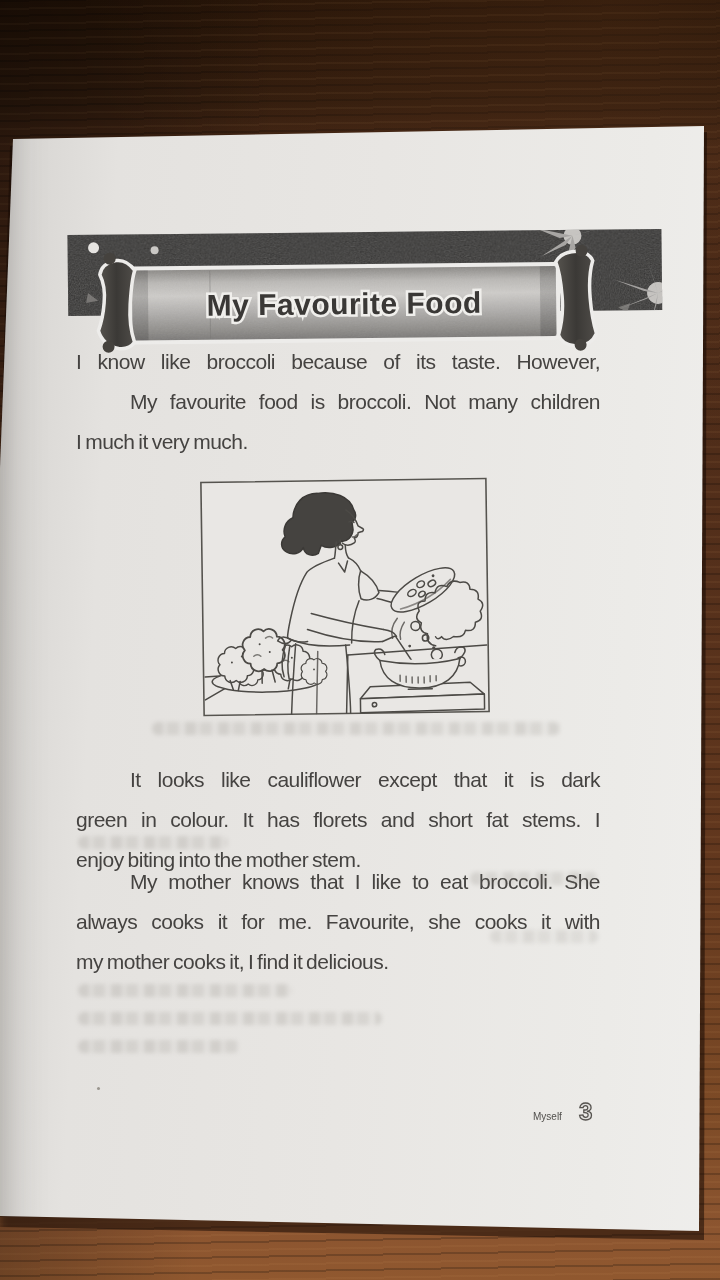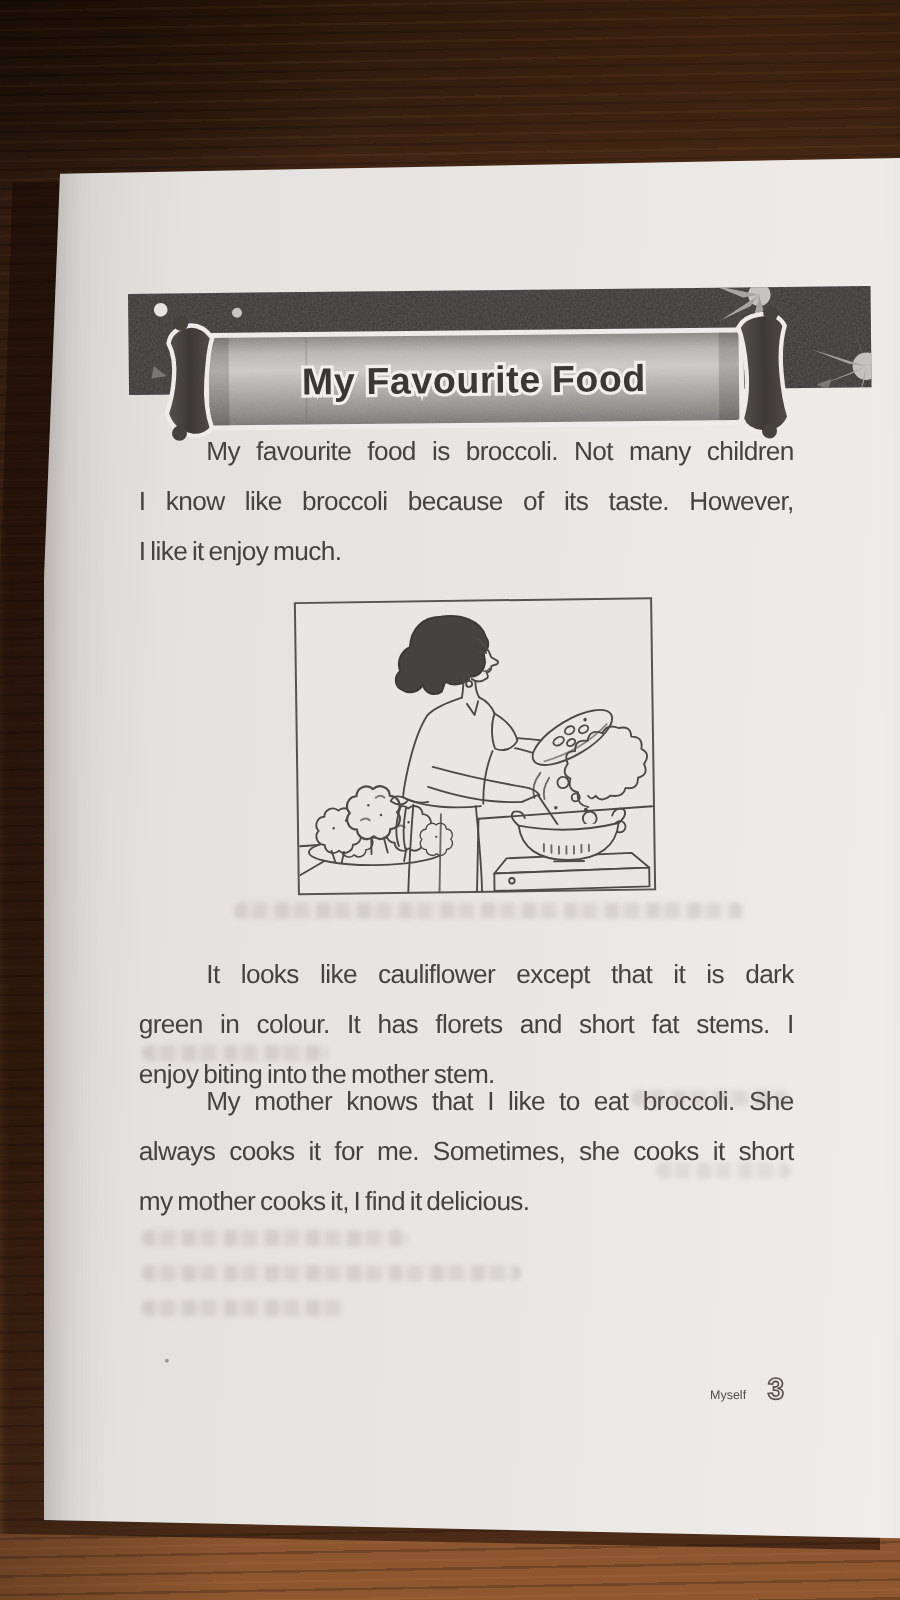--- a/index.html
+++ b/index.html
@@ -35,21 +35,20 @@
     background:rgba(22,10,3,.55);
     filter:blur(4px);
   }
   .page{
     position:absolute;inset:0;
     clip-path:polygon(13px 139px,704px 126px,699px 1231px,0px 1216px,0px 468px);
     background:
       linear-gradient(93deg,#c7c5c3 0%,#d9d7d4 5%,#e4e2df 16%,#e8e6e3 50%,#ecebe8 84%,#efeeec 100%);
     box-shadow:inset 24px 0 42px -22px rgba(90,84,78,.38),
                inset 0 18px 30px -20px rgba(120,112,104,.35);
-    margin-left:35px;
   }
 
   
   .para{position:absolute;left:76px;width:524px;color:#454341;
         font-size:21px;letter-spacing:-0.5px;word-spacing:-1.5px;}
   .line{height:40px;line-height:40px;white-space:nowrap;}
   .line.just{text-align:justify;text-align-last:justify;white-space:normal;}
   .line.indent{padding-left:54px;}
   .p1{top:342px;} .p2{top:760px;} .p3{top:862px;}
 
@@ -179,23 +178,23 @@
              C534,125 526,129 516,128 C508,127 502,123 500,117 C504,104 505,92 504,78
              C503,64 501,52 498,44 C501,38 507,35 514,34 Z" fill="url(#rollG)" stroke="#edecea" stroke-width="3.5"></path>
         <circle cx="524" cy="33" r="6" fill="#45423e"></circle>
         <circle cx="522" cy="127" r="6" fill="#45423e"></circle>
 
         <text x="286" y="94" text-anchor="middle" font-family="Liberation Sans, DejaVu Sans, sans-serif" font-size="30" font-weight="bold" letter-spacing="0.5" fill="#3a3836" stroke="#f0efec" stroke-width="5" style="paint-order:stroke">My Favourite Food</text>
       </g>
     </svg>
 
     <div class="para p1">
+      <div class="line just">I know like broccoli because of its taste. However,</div>
       <div class="line just indent">My favourite food is broccoli. Not many children</div>
-      <div class="line just">I know like broccoli because of its taste. However,</div>
-      <div class="line">I like it enjoy much.</div>
+      <div class="line">I much it very much.</div>
     </div>
 
     <svg class="illus" viewBox="0 0 288 236">
       <defs>
         <path id="floret" d="M-16,0 A6.7,6.7 0 0 1 -11.3,-11.3 A6.7,6.7 0 0 1 0,-16 A6.7,6.7 0 0 1 11.3,-11.3
              A6.7,6.7 0 0 1 16,0 A6.7,6.7 0 0 1 11.3,11.3 A6.7,6.7 0 0 1 0,16
              A6.7,6.7 0 0 1 -11.3,11.3 A6.7,6.7 0 0 1 -16,0 Z"></path>
       </defs>
       <rect x="1.5" y="1.5" width="285" height="233" fill="#e9e7e4" stroke="#56544f" stroke-width="1.6"></rect>
 
@@ -307,21 +306,21 @@
     </svg>
 
     <div class="para p2">
       <div class="line just indent">It looks like cauliflower except that it is dark</div>
       <div class="line just">green in colour. It has florets and short fat stems. I</div>
       <div class="line">enjoy biting into the mother stem.</div>
     </div>
 
     <div class="para p3">
       <div class="line just indent">My mother knows that I like to eat broccoli. She</div>
-      <div class="line just">always cooks it for me. Sometimes, she cooks it short</div>
+      <div class="line just">always cooks it for me. Favourite, she cooks it with</div>
       <div class="line">my mother cooks it, I find it delicious.</div>
     </div>
 
     <div class="ghost g1"></div>
     <div class="ghost g2"></div>
     <div class="ghost g3"></div>
     <div class="ghost g4"></div>
     <div class="ghost g5"></div>
     <div class="ghost g6"></div>
     <div class="ghost g7"></div>

